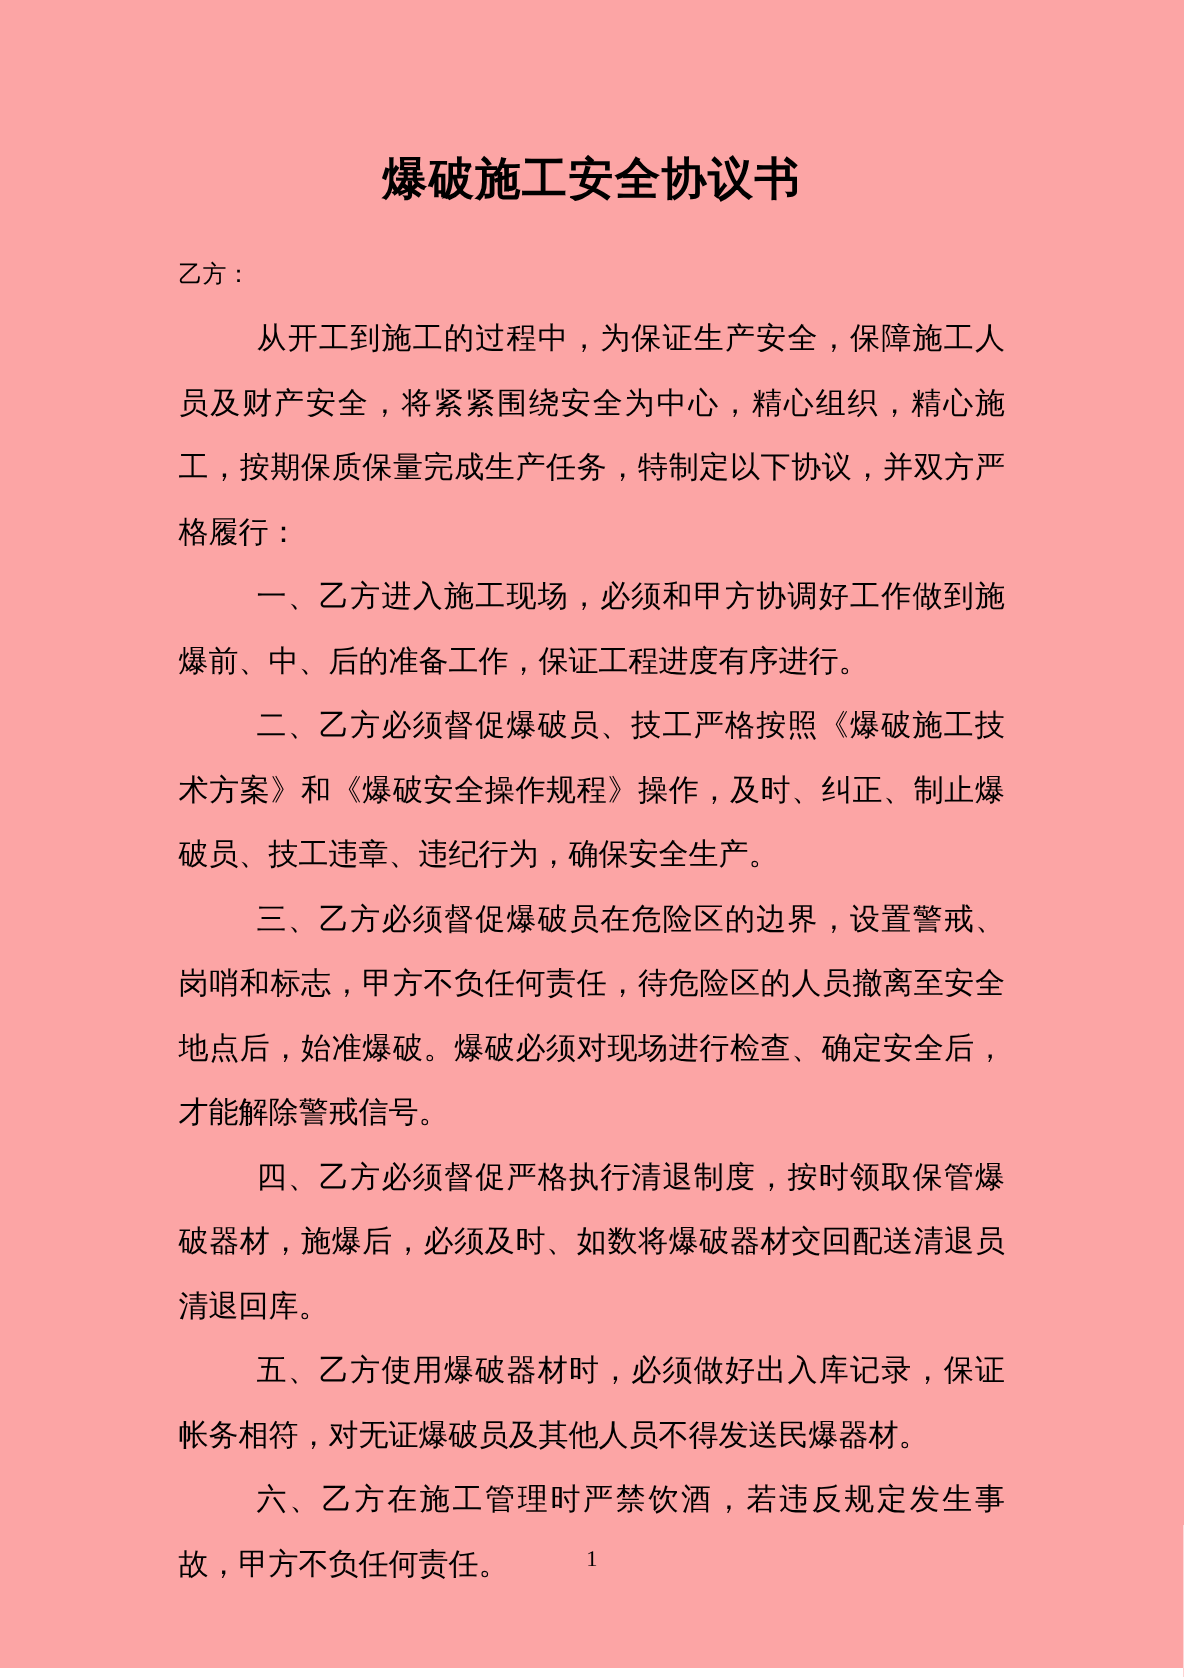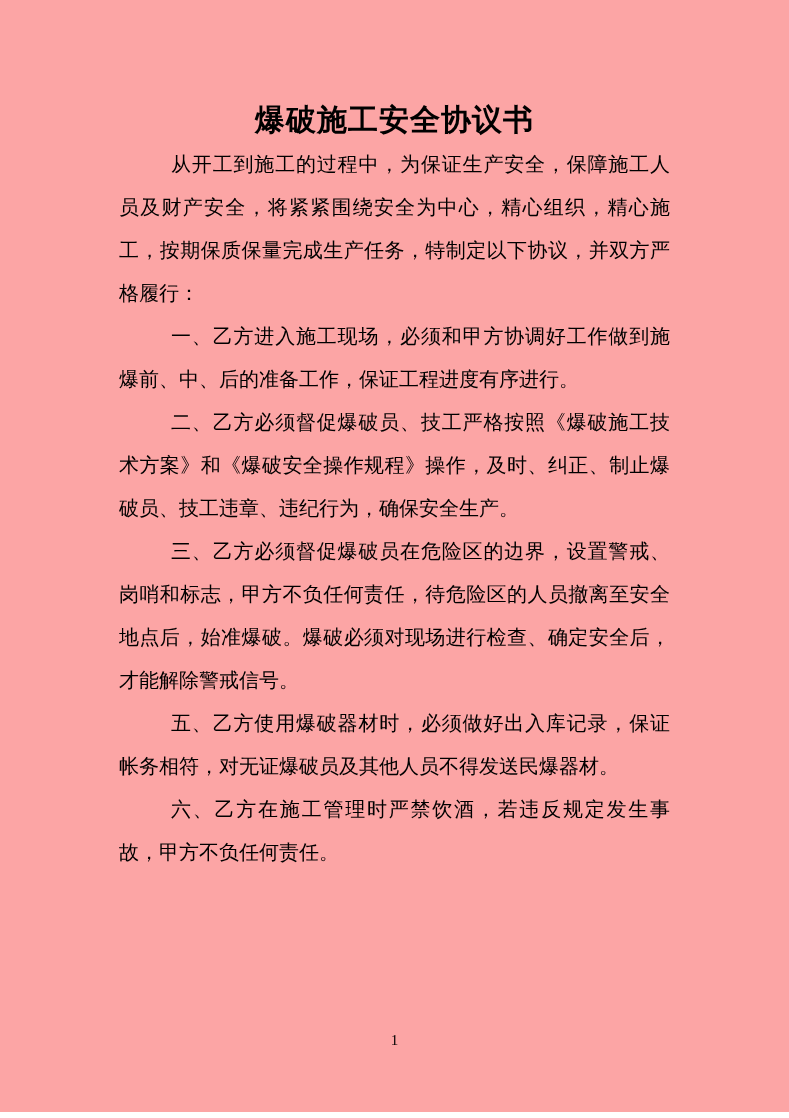--- a/index.html
+++ b/index.html
@@ -55,26 +55,28 @@
 </style>
 </head>
 <body>
 
 <div class="page">
   <div class="content">
 
     <h1 class="doc-title">爆破施工安全协议书</h1>
 
 
+    <div class="party-line party-b">乙方：</div>
 
     <div class="doc-body">
       <p>从开工到施工的过程中，为保证生产安全，保障施工人员及财产安全，将紧紧围绕安全为中心，精心组织，精心施工，按期保质保量完成生产任务，特制定以下协议，并双方严格履行：</p>
       <p>一、乙方进入施工现场，必须和甲方协调好工作做到施爆前、中、后的准备工作，保证工程进度有序进行。</p>
       <p>二、乙方必须督促爆破员、技工严格按照《爆破施工技术方案》和《爆破安全操作规程》操作，及时、纠正、制止爆破员、技工违章、违纪行为，确保安全生产。</p>
       <p>三、乙方必须督促爆破员在危险区的边界，设置警戒、岗哨和标志，甲方不负任何责任，待危险区的人员撤离至安全地点后，始准爆破。爆破必须对现场进行检查、确定安全后，才能解除警戒信号。</p>
+      <p>四、乙方必须督促严格执行清退制度，按时领取保管爆破器材，施爆后，必须及时、如数将爆破器材交回配送清退员清退回库。</p>
       <p>五、乙方使用爆破器材时，必须做好出入库记录，保证帐务相符，对无证爆破员及其他人员不得发送民爆器材。</p>
       <p>六、乙方在施工管理时严禁饮酒，若违反规定发生事故，甲方不负任何责任。</p>
     </div>
 
   </div>
 
   <div class="page-number">1</div>
 </div>
 
 </body></html>

